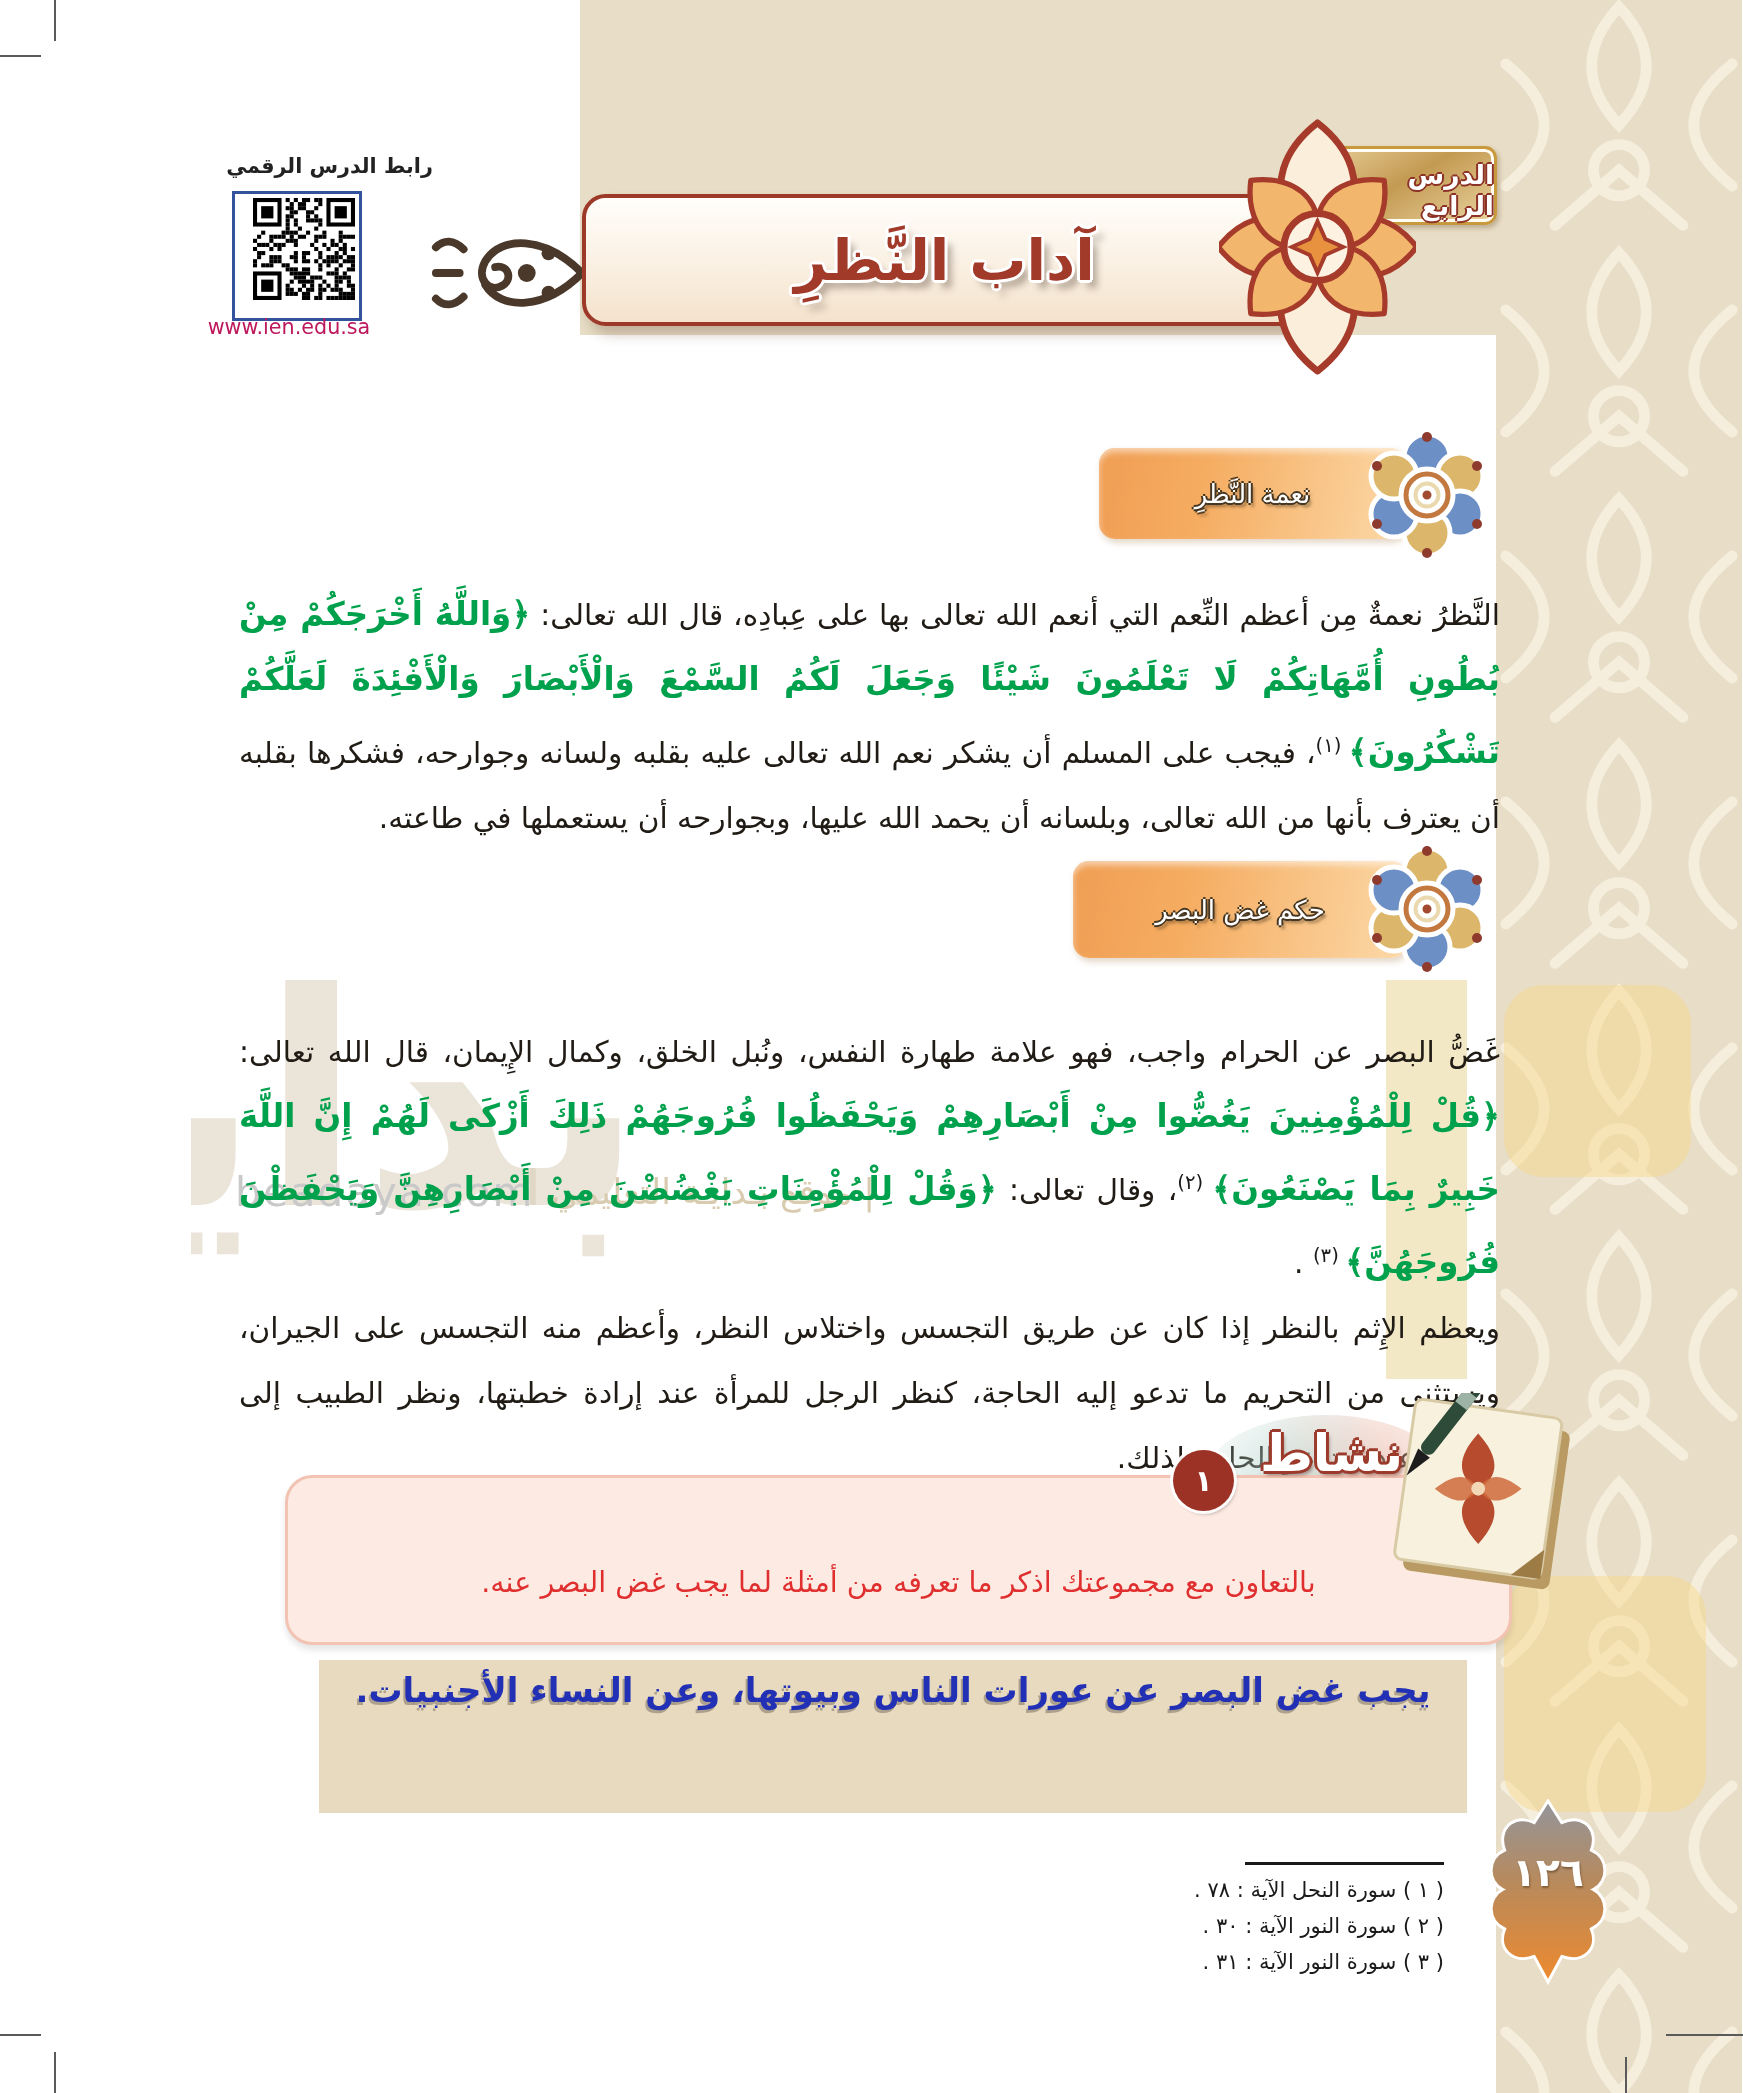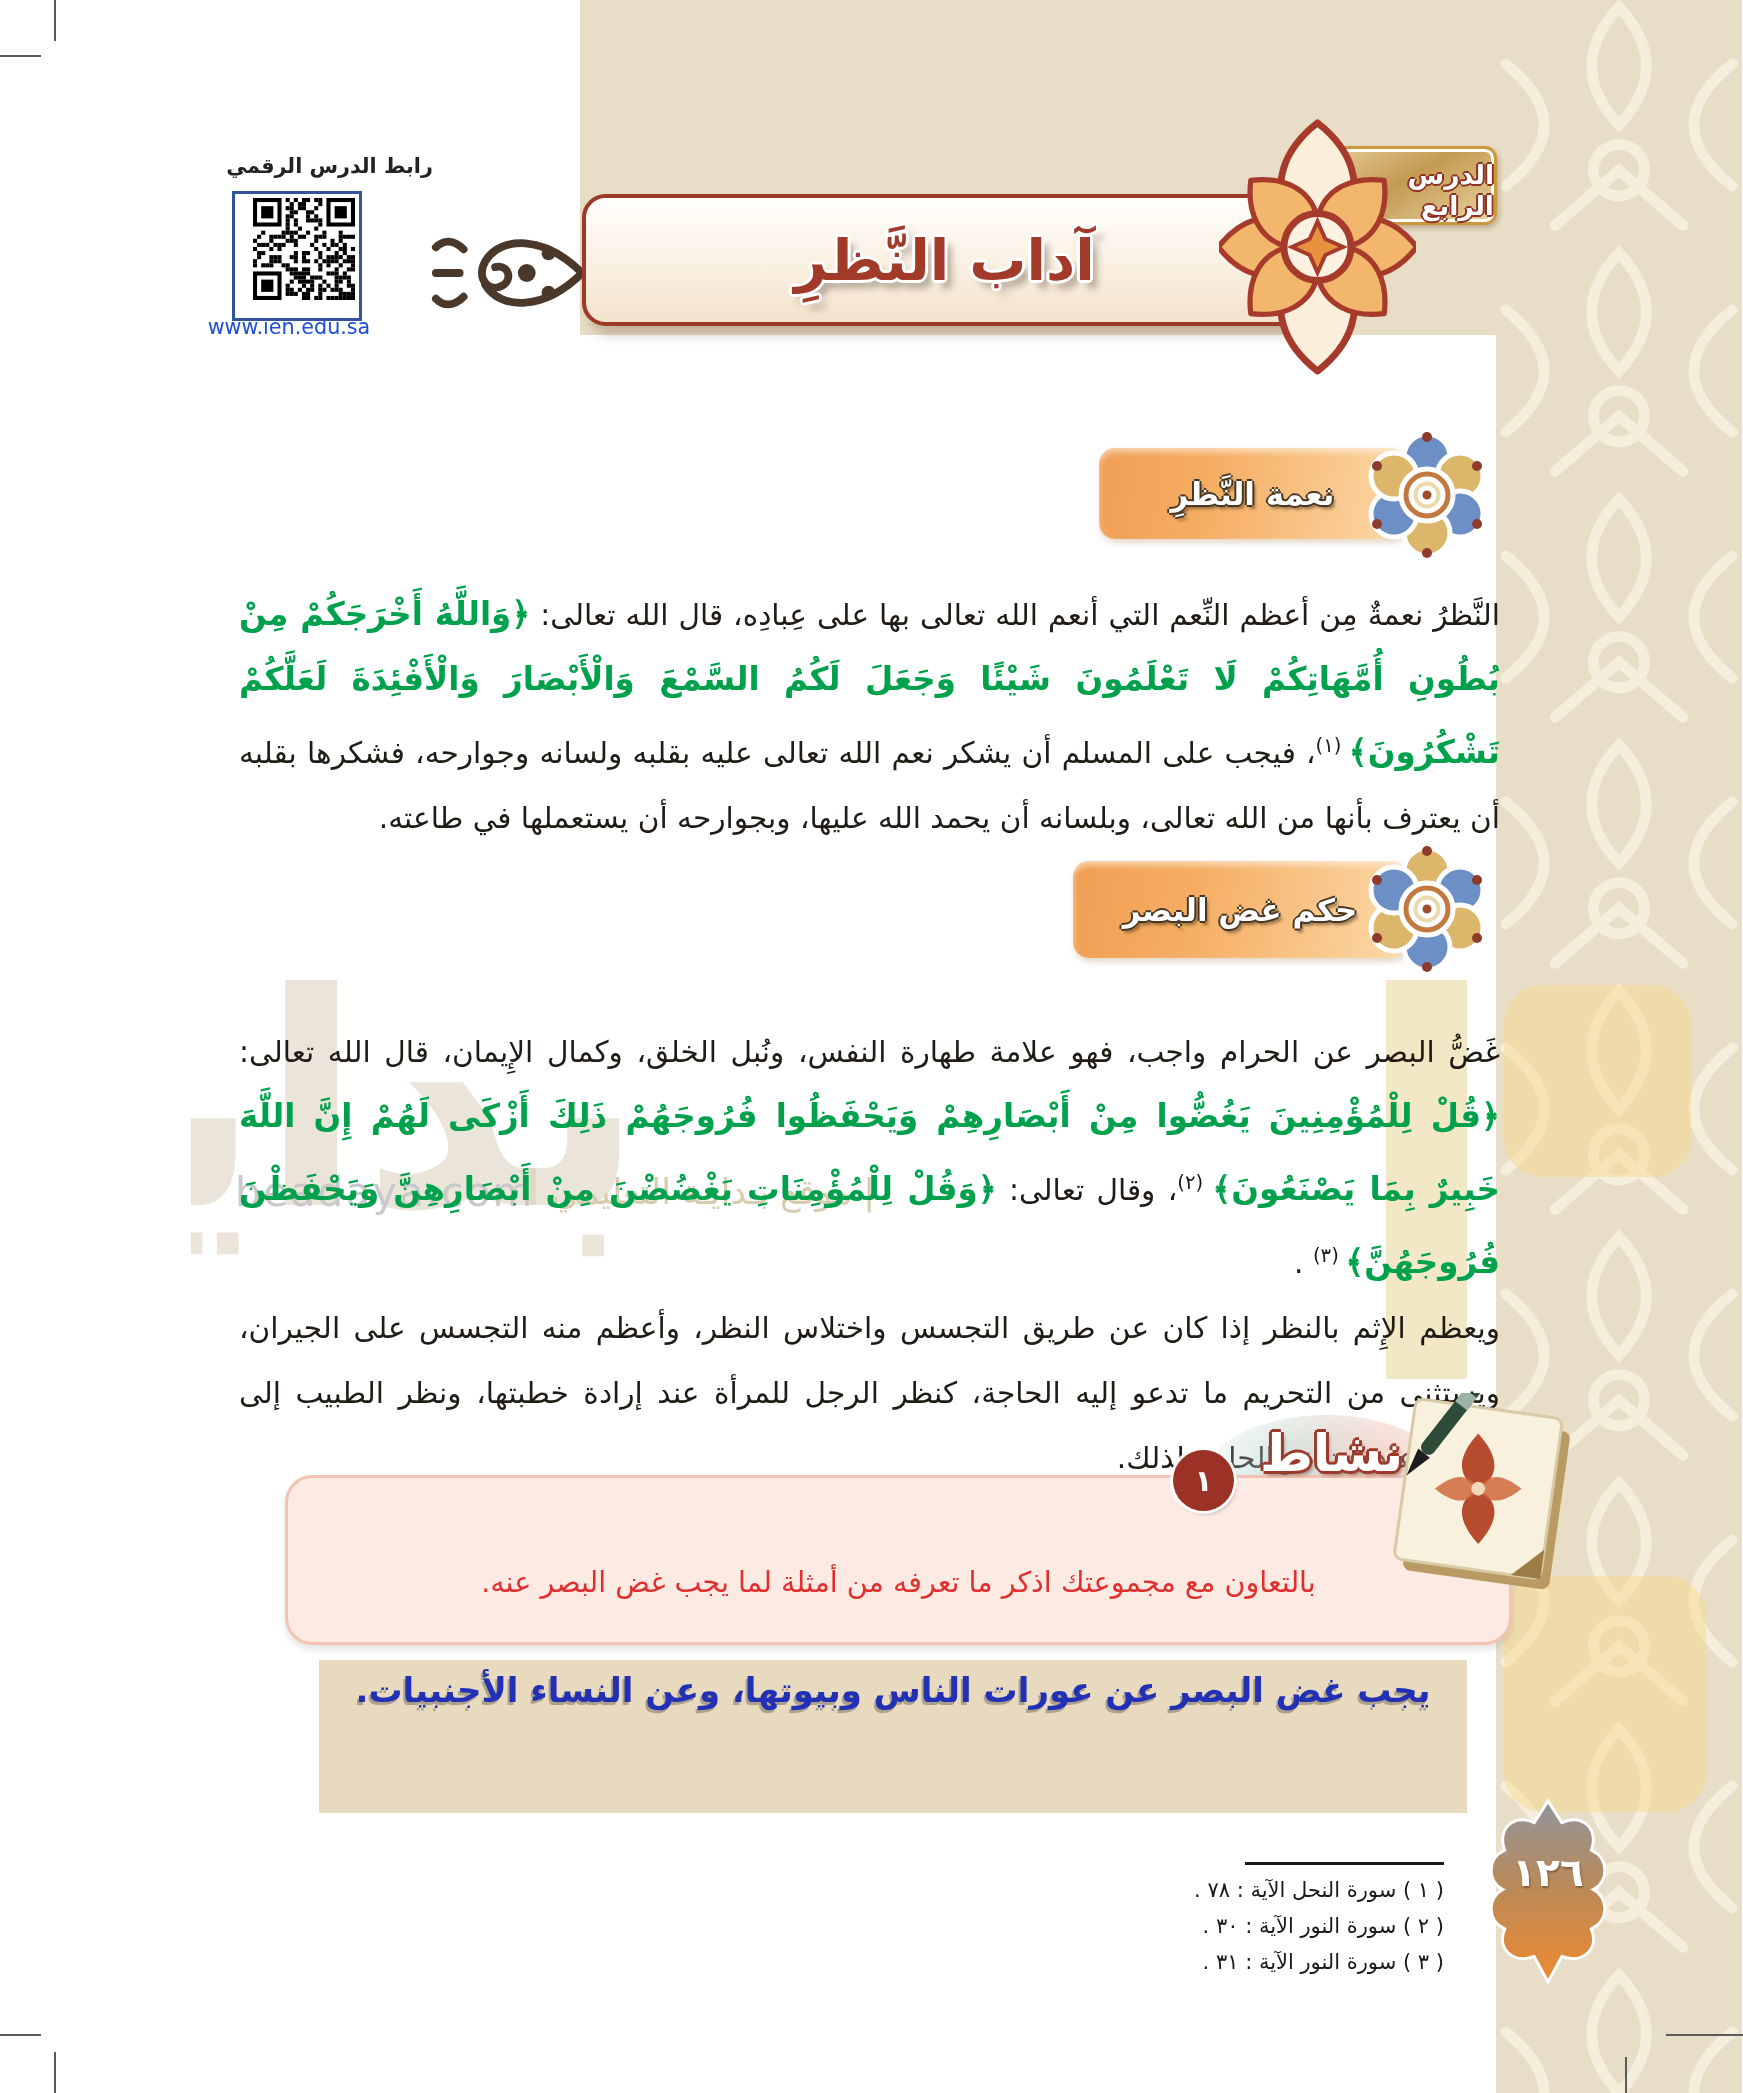--- a/index.html
+++ b/index.html
@@ -9,42 +9,42 @@
   
   .top-band{left:581px;top:0;width:1162px;height:335px;background:#e8ddc6;z-index:0;}
   .side-strip{left:1497px;top:0;width:246px;height:2093px;background:#e8ddc6;z-index:0;overflow:hidden;}
   .hl{z-index:1;background:rgba(247,215,128,.42);border-radius:39px;}
   .hl-white{z-index:1;background:rgba(240,226,183,.8);}
   
   .crop{background:#5a5a5a;z-index:5;}
   
   .qr-label{left:187px;top:154px;width:207px;text-align:center;font-size:20.7px;font-weight:bold;color:#222;z-index:2;margin-left:40px;}
   .qr-box{left:233px;top:191px;width:116px;height:116px;border:3px solid #33549c;background:#fff;padding:3.9px;z-index:2;}
-  .qr-url{left:172px;top:315px;width:236px;text-align:center;font-size:20.7px;color:#1d4ed8;z-index:2;direction:ltr;}
+  .qr-url{left:172px;top:315px;width:236px;text-align:center;font-size:20.7px;color:#be185d;z-index:2;direction:ltr;}
   
   .title-box{left:583px;top:194px;width:717px;height:124px;border:4.9px solid #9c3929;border-radius:23.6px;
              background:linear-gradient(180deg,#fffefb 0%,#faf0e2 55%,#f4e2cc 100%);
              box-shadow:6.9px 8.9px 11.8px rgba(110,80,55,.3);z-index:3;
              display:flex;align-items:center;justify-content:center;}
   .title-text{font-size:57px;font-weight:bold;color:#a23a2a;
       text-shadow:3px 0 0 #fff,-3px 0 0 #fff,0 3px 0 #fff,0 -3px 0 #fff,
                   2px 2px 0 #fff,-2px -2px 0 #fff,2px -2px 0 #fff,-2px 2px 0 #fff,6.9px 7.9px 7.9px rgba(60,40,30,.35);}
   .medallion{left:1220px;top:116px;width:197px;height:262px;z-index:4;}
   .swirl{left:431px;top:217px;width:158px;height:112px;z-index:2;}
   .lesson-badge{left:1325px;top:146px;width:167px;height:73px;border-radius:11.8px;z-index:2;
       background:linear-gradient(150deg,#e6cd97 0%,#c49a52 45%,#e9d4a0 100%);
       border:3px solid #c9993e;box-shadow:inset 0 0 0 3px #fffdf4,2px 3px 4.9px rgba(90,60,20,.3);
       display:flex;align-items:center;justify-content:center;}
   .lesson-badge span{color:#fff;font-size:26.6px;font-weight:bold;
       text-shadow:2px 0 0 #8d3226,-2px 0 0 #8d3226,0 2px 0 #8d3226,0 -2px 0 #8d3226,1px 1px 0 #8d3226,-1px -1px 0 #8d3226;margin-top:8px;}
   
   .hbar{border-radius:15.8px;z-index:2;display:flex;align-items:center;justify-content:center;
         background:linear-gradient(100deg,#f09e54 0%,#f5ad62 35%,#fcd9a8 100%);
         box-shadow:inset 0 3.9px 5.9px rgba(255,255,255,.55),2px 3.9px 5.9px rgba(150,100,40,.25);}
-  .hbar span{color:#fff;font-size:31px;font-weight:bold;
+  .hbar span{color:#fff;font-size:26px;font-weight:normal;
         text-shadow:2px 0 0 #463723,-2px 0 0 #463723,0 2px 0 #463723,0 -2px 0 #463723,3px 3.9px 3px rgba(70,50,25,.5);}
   .hbar1{left:1100px;top:448px;width:307px;height:91px;}
   .hbar2{left:1074px;top:861px;width:334px;height:97px;}
   .rosette{width:128px;height:128px;z-index:3;}
   
   .para-block{left:240px;width:1261px;font-size:29.6px;line-height:65px;color:#201b15;
               text-align:justify;z-index:2;}
   .seg-body{color:#201b15;}
   .seg-quran{color:#00a14c;font-weight:bold;font-size:32.5px;line-height:1;}
   .seg-ref{color:#1a1a1a;font-size:19.7px;vertical-align:super;}

